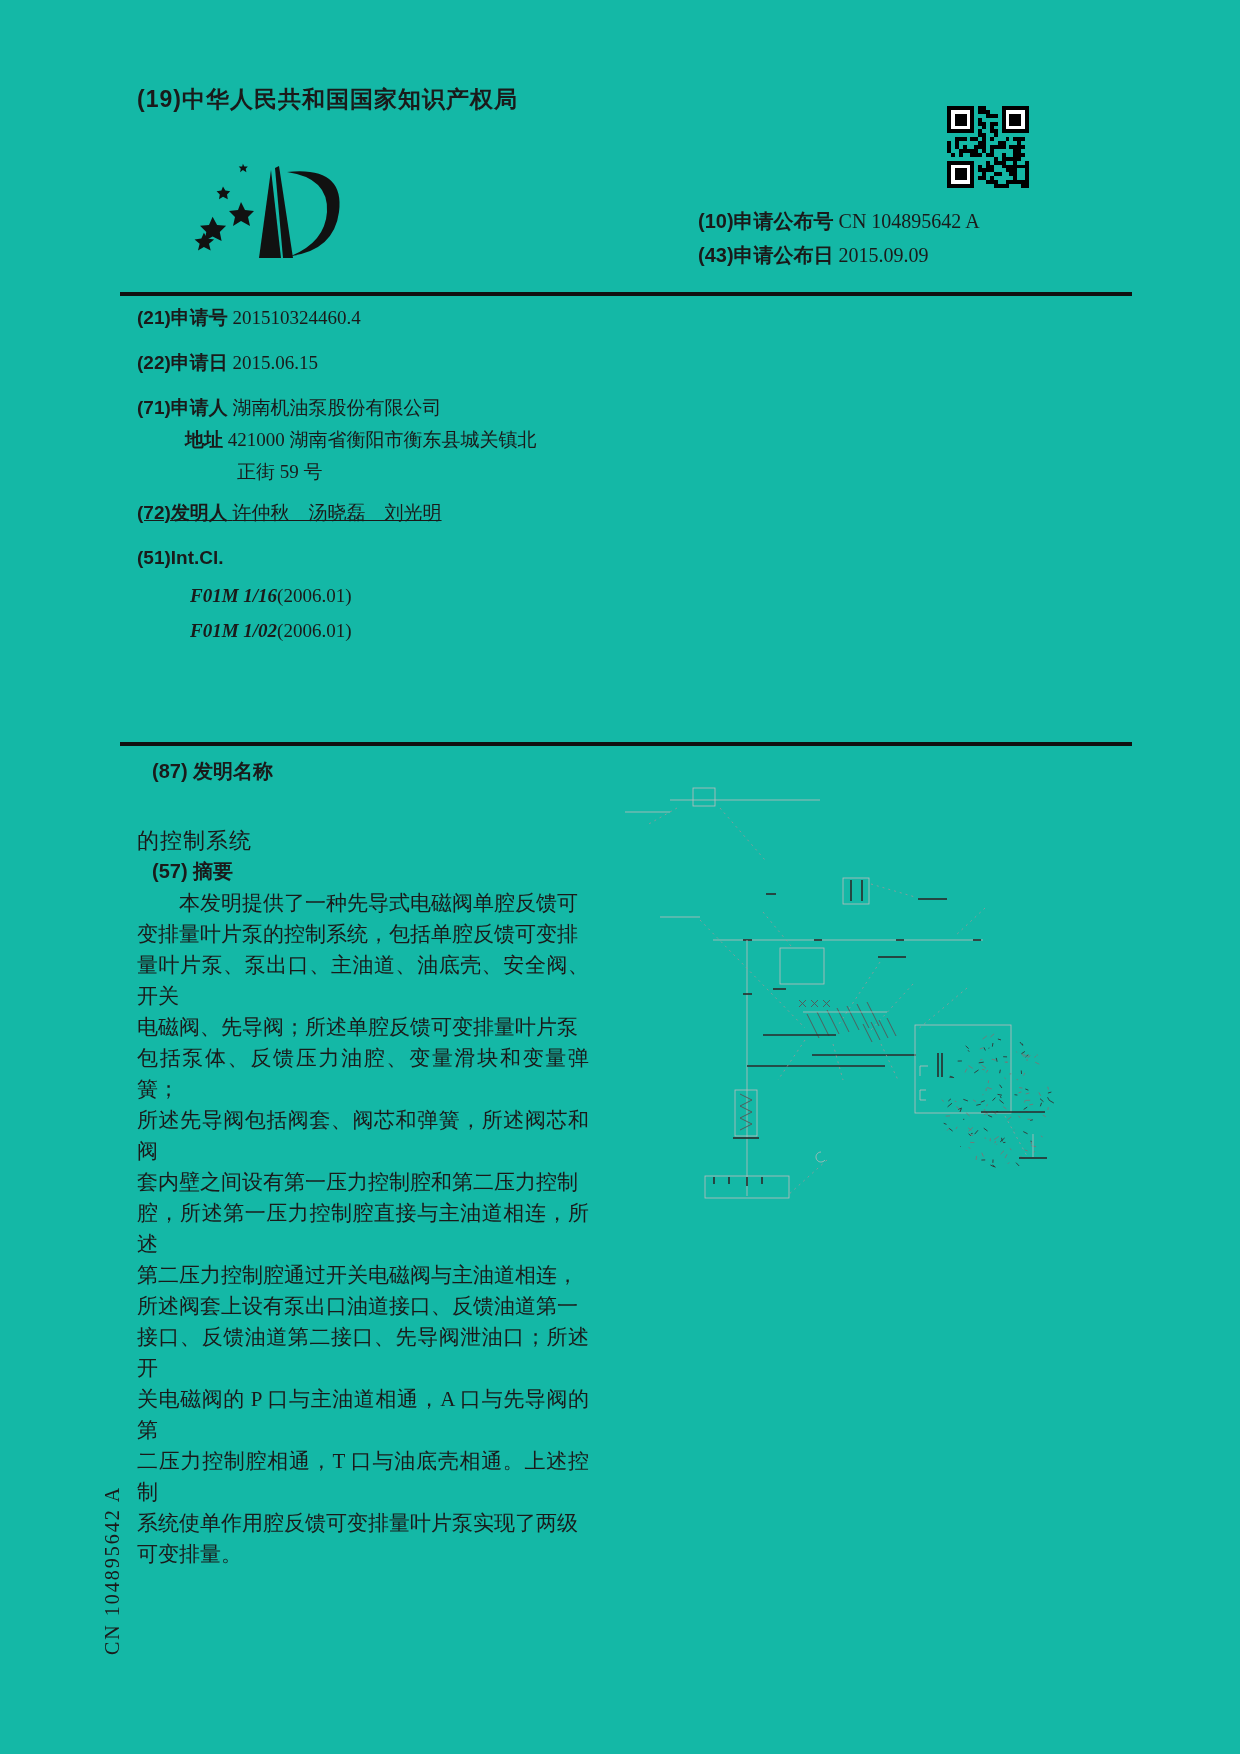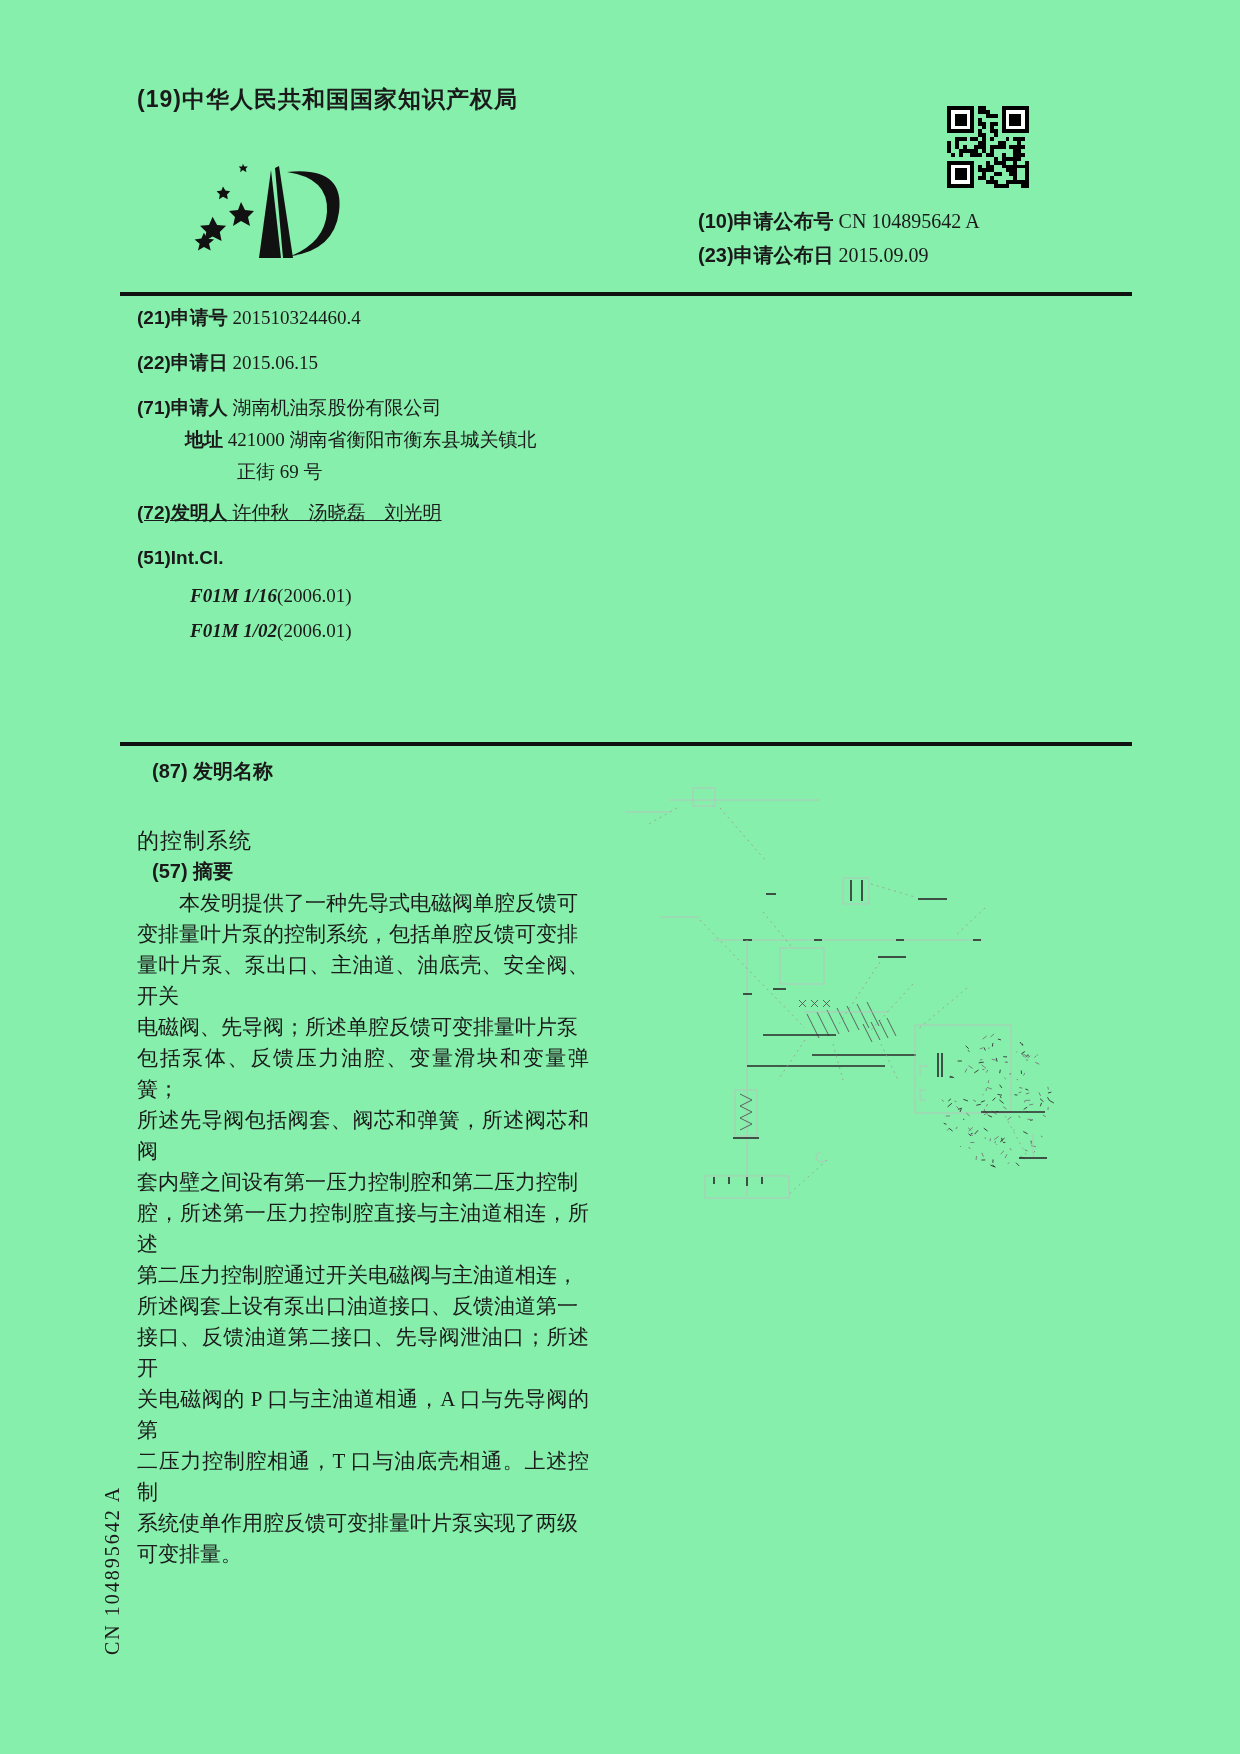--- a/index.html
+++ b/index.html
@@ -1,19 +1,19 @@
 <!DOCTYPE html>
 <html><head>
 <meta charset="utf-8">
 <style>
   html,body{margin:0;padding:0;background:#e8e8e8;}
   .page{
     position:relative;
     width:1240px;height:1754px;
-    background:#86efac;
+    background:#14b8a6;
     overflow:hidden;
     font-family:"Liberation Serif","DejaVu Serif",serif;
     color:#1a1a1a;
   }
   .abs{position:absolute;}
   .lbl{font-family:"Liberation Sans","DejaVu Sans",sans-serif;font-weight:bold;}
   .serif{font-family:"Liberation Serif","DejaVu Serif",serif;}
   .rule{position:absolute;background:#111;height:4px;}
   .office{left:137px;top:84px;font-size:23px;letter-spacing:1px;}
   .doctype{left:413px;top:148px;font-size:31px;letter-spacing:2px;}
@@ -203,21 +203,21 @@
       <rect x="0" y="54.666666666666664" width="27.333333333333332" height="27.333333333333332" fill="#000"></rect>
       <rect x="3.9047619047619047" y="58.57142857142857" width="19.523809523809522" height="19.523809523809522" fill="#fff"></rect>
       <rect x="7.809523809523809" y="62.476190476190474" width="11.714285714285714" height="11.714285714285714" fill="#000"></rect>
     </svg>
 
   <div class="abs pubrow" style="left:698px;top:208px;">
     <span class="lbl">(10)申请公布号</span>
     <span class="v">CN 104895642 A</span>
   </div>
   <div class="abs pubrow" style="left:698px;top:242px;">
-    <span class="lbl">(23)申请公布日</span>
+    <span class="lbl">(43)申请公布日</span>
     <span class="v">2015.09.09</span>
   </div>
 
   <div class="rule" style="left:120px;top:292px;width:1012px;"></div>
 
   <div class="abs bibl" style="left:137px;top:308px;">
     <span class="lbl">(21)申请号</span>
     <span class="v">201510324460.4</span>
   </div>
   <div class="abs bibl" style="left:137px;top:353px;">
@@ -225,21 +225,21 @@
     <span class="v">2015.06.15</span>
   </div>
   <div class="abs bibl" style="left:137px;top:398px;">
     <span class="lbl">(71)申请人</span>
     <span class="v">湖南机油泵股份有限公司</span>
   </div>
   <div class="abs bibl" style="left:185px;top:430px;">
     <span class="lbl">地址</span>
     <span class="v">421000 湖南省衡阳市衡东县城关镇北</span>
   </div>
-  <div class="abs bibl v serif" style="left:237px;top:462px;">正街 69 号</div>
+  <div class="abs bibl v serif" style="left:237px;top:462px;">正街 59 号</div>
   <div class="abs bibl" style="left:137px;top:503px;text-decoration:underline;">
     <span class="lbl">(72)发明人</span>
     <span class="v">许仲秋　汤晓磊　刘光明</span>
   </div>
   <div class="abs bibl lbl" style="left:137px;top:548px;">(51)Int.Cl.</div>
   <div class="abs bibl" style="left:190px;top:586px;">
     <span class="intcl-class">F01M 1/16</span><span class="v">(2006.01)</span>
   </div>
   <div class="abs bibl" style="left:190px;top:621px;">
     <span class="intcl-class">F01M 1/02</span><span class="v">(2006.01)</span>

